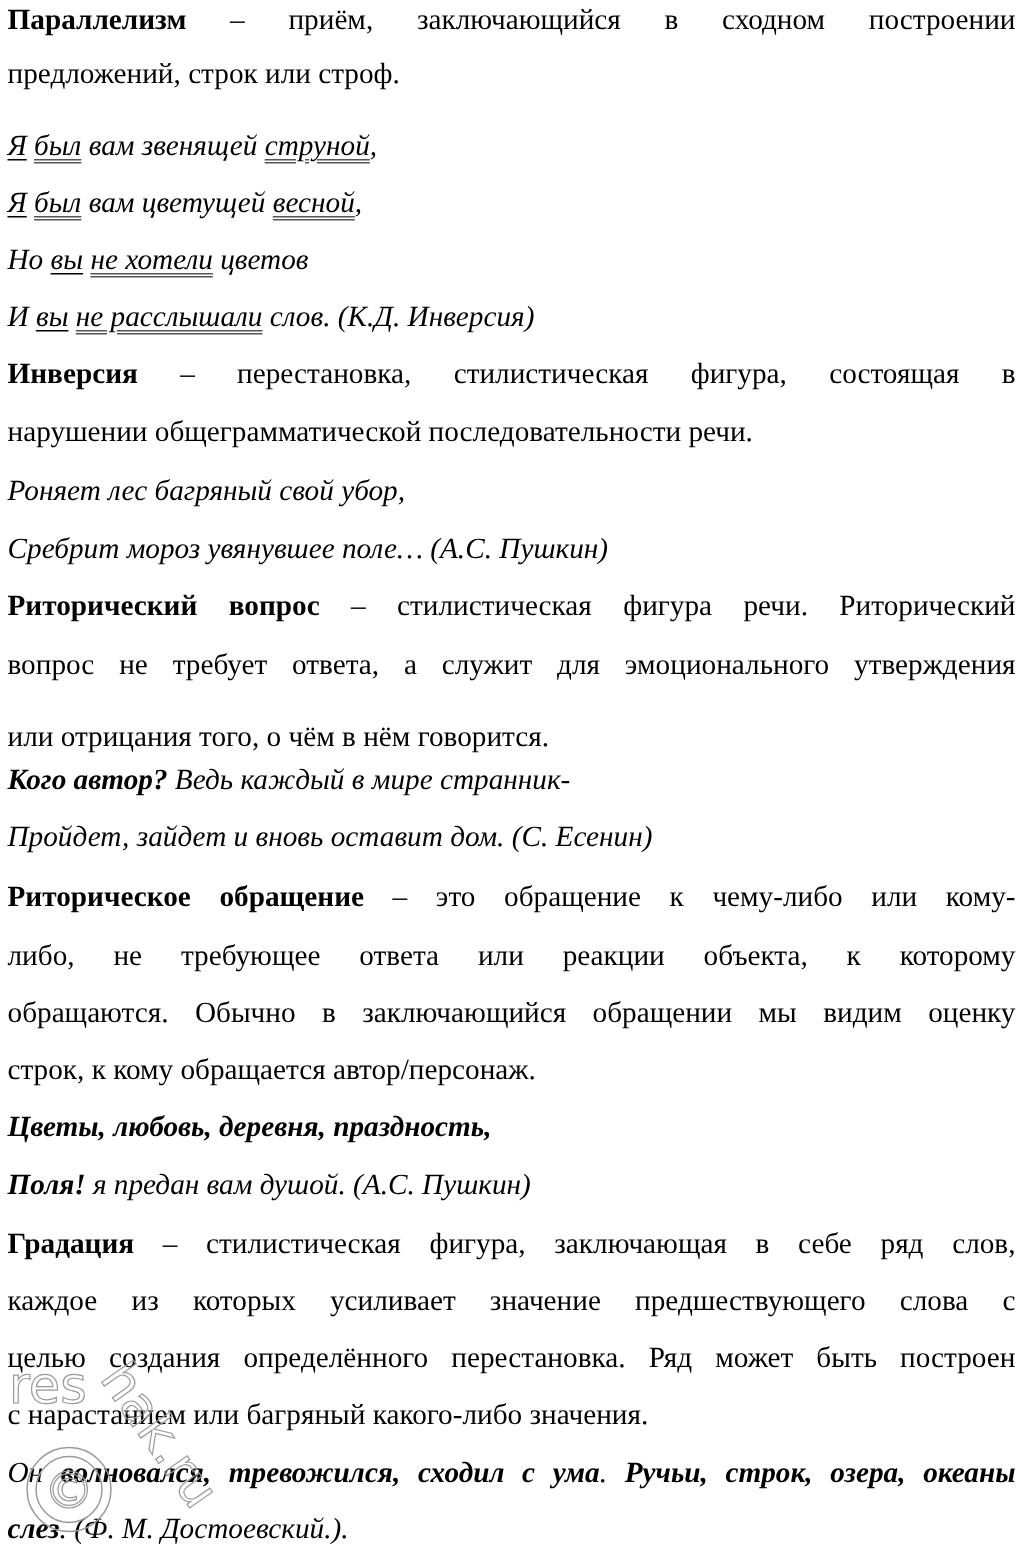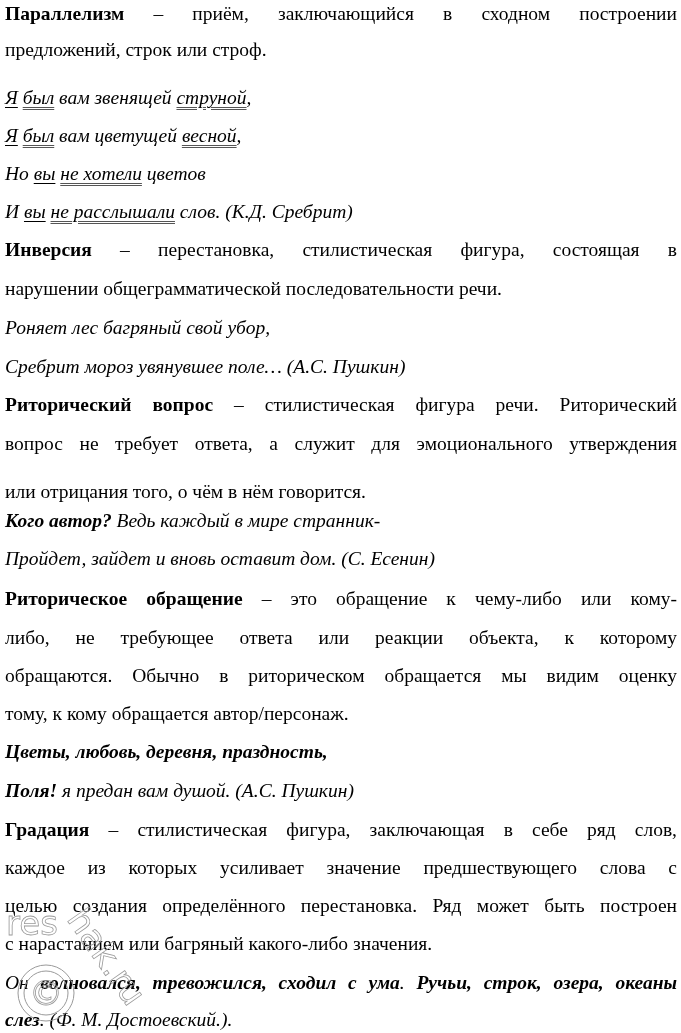--- a/index.html
+++ b/index.html
@@ -27,37 +27,37 @@
 <body>
 
 <div class="page">
 
   <div class="line just" style="top:2px"><b>Параллелизм</b><span> – приём, заключающийся в сходном построении</span></div>
   <div class="line" style="top:38px"><span>предложений, строк или строф.</span></div>
 
   <div class="line" style="top:86px"><i><span class="u1">Я</span><span> </span><span class="u2">был</span><span> вам звенящей </span><span class="u2">струной</span><span>,</span></i></div>
   <div class="line" style="top:124px"><i><span class="u1">Я</span><span> </span><span class="u2">был</span><span> вам цветущей </span><span class="u2">весной</span><span>,</span></i></div>
   <div class="line" style="top:162px"><i><span>Но </span><span class="u1">вы</span><span> </span><span class="u2">не хотели</span><span> цветов</span></i></div>
-  <div class="line" style="top:200px"><i><span>И </span><span class="u1">вы</span><span> </span><span class="u2">не расслышали</span><span> слов. (К.Д. Сребрит)</span></i></div>
+  <div class="line" style="top:200px"><i><span>И </span><span class="u1">вы</span><span> </span><span class="u2">не расслышали</span><span> слов. (К.Д. Инверсия)</span></i></div>
 
   <div class="line just" style="top:238px"><b>Инверсия</b><span> – перестановка, стилистическая фигура, состоящая в</span></div>
   <div class="line" style="top:277px"><span>нарушении общеграмматической последовательности речи.</span></div>
   <div class="line" style="top:316px"><i>Роняет лес багряный свой убор,</i></div>
   <div class="line" style="top:355px"><i>Сребрит мороз увянувшее поле… (А.С. Пушкин)</i></div>
 
   <div class="line just" style="top:393px"><b>Риторический вопрос</b><span> – стилистическая фигура речи. Риторический</span></div>
   <div class="line just" style="top:432px"><span>вопрос не требует ответа, а служит для эмоционального утверждения</span></div>
   <div class="line" style="top:480px"><span>или отрицания того, о чём в нём говорится.</span></div>
   <div class="line" style="top:509px"><i><b>Кого автор?</b><span> Ведь каждый в мире странник-</span></i></div>
   <div class="line" style="top:547px"><i>Пройдет, зайдет и вновь оставит дом. (С. Есенин)</i></div>
 
   <div class="line just" style="top:587px"><b>Риторическое обращение</b><span> – это обращение к чему-либо или кому-</span></div>
   <div class="line just" style="top:626px"><span>либо, не требующее ответа или реакции объекта, к которому</span></div>
-  <div class="line just" style="top:664px"><span>обращаются. Обычно в риторическом обращается мы видим оценку</span></div>
-  <div class="line" style="top:702px"><span>тому, к кому обращается автор/персонаж.</span></div>
+  <div class="line just" style="top:664px"><span>обращаются. Обычно в заключающийся обращении мы видим оценку</span></div>
+  <div class="line" style="top:702px"><span>строк, к кому обращается автор/персонаж.</span></div>
   <div class="line" style="top:740px"><i><b>Цветы, любовь, деревня, праздность,</b></i></div>
   <div class="line" style="top:779px"><i><b>Поля!</b><span> я предан вам душой. (А.С. Пушкин)</span></i></div>
 
   <div class="line just" style="top:818px"><b>Градация</b><span> – стилистическая фигура, заключающая в себе ряд слов,</span></div>
   <div class="line just" style="top:856px"><span>каждое из которых усиливает значение предшествующего слова с</span></div>
   <div class="line just" style="top:894px"><span>целью создания определённого перестановка. Ряд может быть построен</span></div>
   <div class="line" style="top:932px"><span>с нарастанием или багряный какого-либо значения.</span></div>
   <div class="line just" style="top:971px"><i><span>Он </span><b>волновался, тревожился, сходил с ума</b><span>. </span><b>Ручьи, строк, озера, океаны</b></i></div>
   <div class="line" style="top:1008px"><i><b>слез</b><span>. (Ф. М. Достоевский.).</span></i></div>
 </div>

